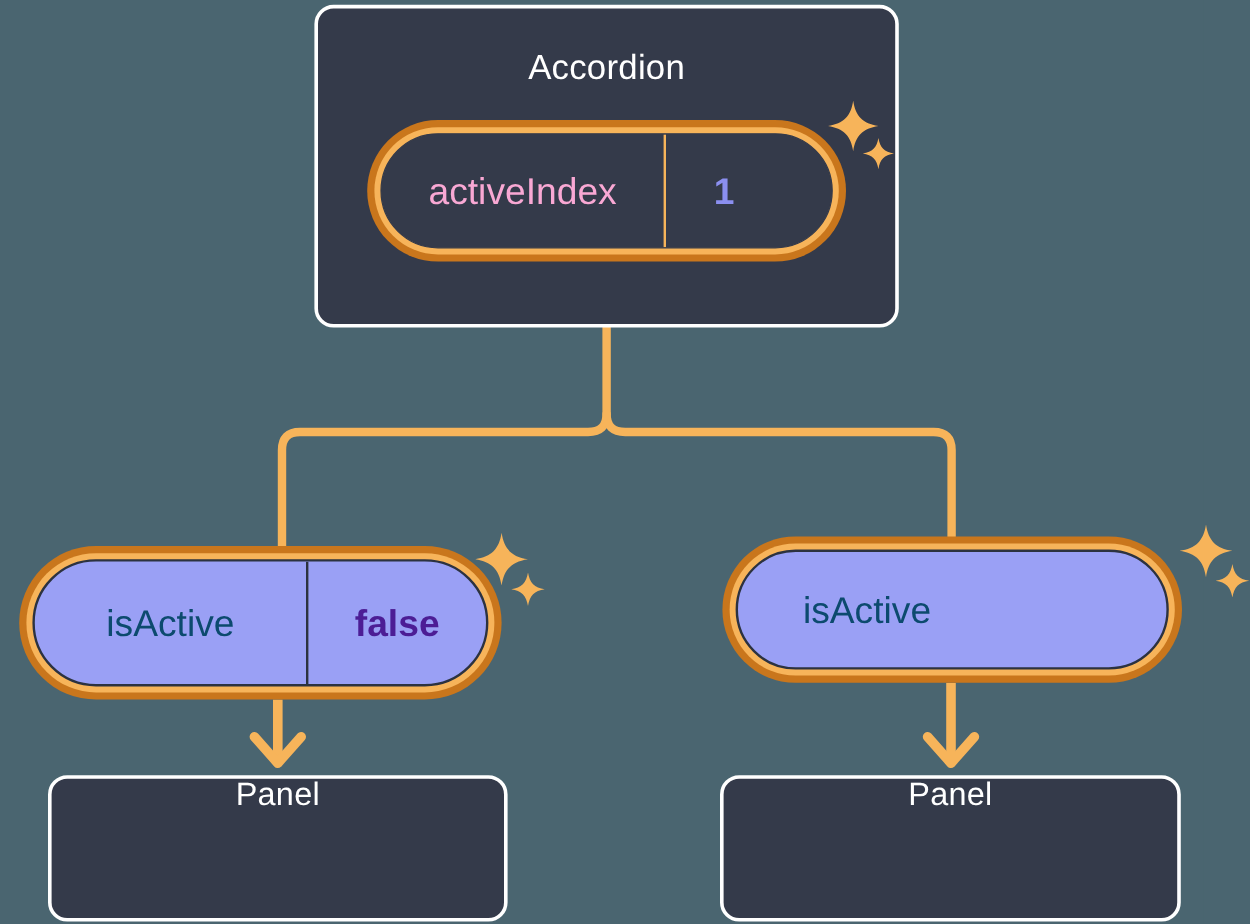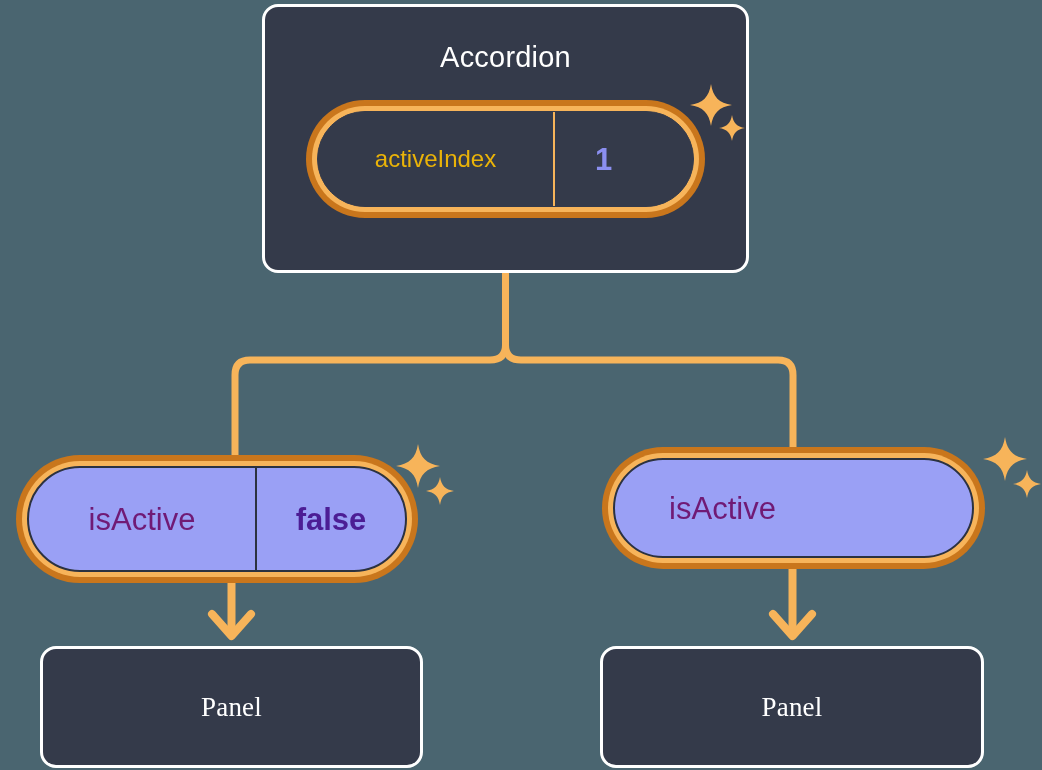--- a/index.html
+++ b/index.html
@@ -52,23 +52,21 @@
 
   #accordion-card {
     left: 262px;
     top: 4px;
     width: 487px;
     height: 269px;
     padding-top: 36px;
   }
 
   .panel-card {
-    justify-content: center;
     height: 122px;
-    font-family: Liberation Serif, serif;
   }
   .panel-card .node-card-title {
     font-size: 27px;
   }
   #panel-left  { left: 40px;  top: 646px; width: 383px; }
   #panel-right { left: 600px; top: 646px; width: 384px; }
 
   
   .pill-wrap {
     position: absolute;
@@ -101,41 +99,41 @@
     line-height: 1;
     white-space: nowrap;
   }
 
   
   .pill-dark .pill-body {
     background: #343a4a;
     border: 1px solid #343a4a;
   }
   .pill-dark .pill-key {
-    color: #eab308;
-    font-size: 24px;
+    color: #f9a8d4;
+    font-size: 31px;
     font-weight: 400;
     flex: 0 0 235px;
     text-align: center;
   }
   .pill-dark .pill-val {
     color: #8b8ff0;
     font-size: 31px;
     font-weight: 700;
     flex: 0 0 97px;
     border-left: 2px solid #f7b45a;
   }
 
   
   .pill-purple .pill-body {
     background: #9aa0f5;
     border: 2px solid #2c3240;
   }
   .pill-purple .pill-key {
-    color: #701a75;
+    color: #0c4a6e;
     font-size: 31px;
     font-weight: 400;
   }
   .pill-purple .pill-val {
     color: #4c1d95;
     font-size: 31px;
     font-weight: 700;
     border-left: 2px solid #2c3240;
   }
 

